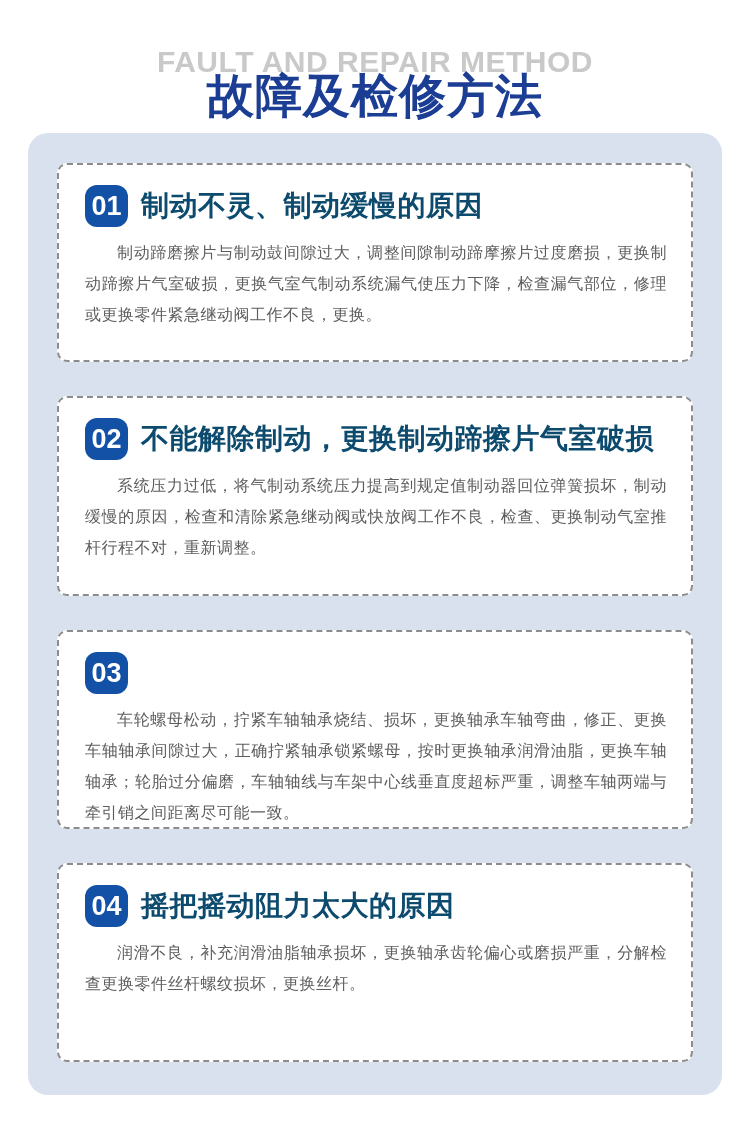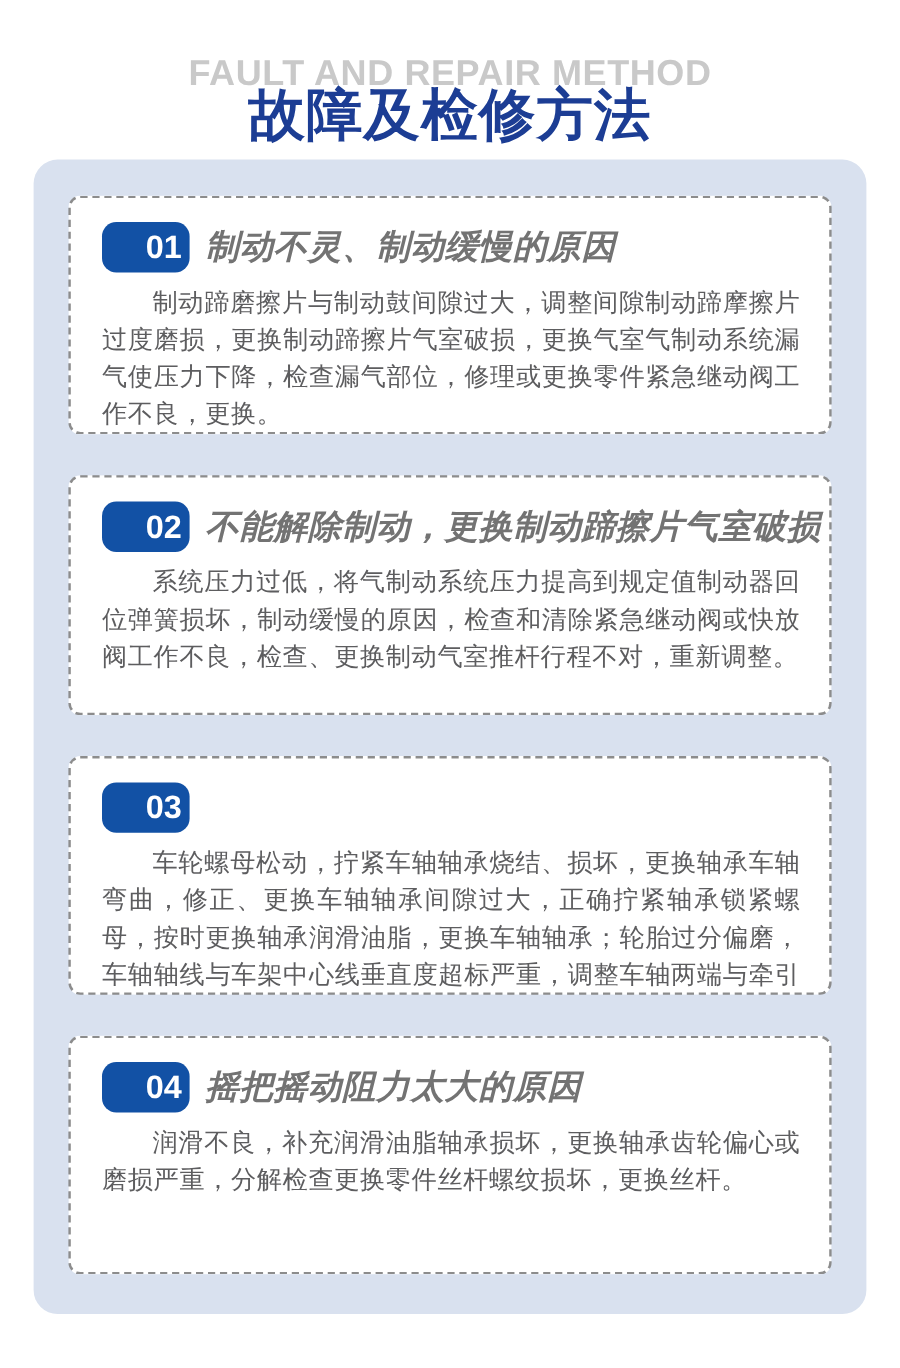--- a/index.html
+++ b/index.html
@@ -61,33 +61,31 @@
   .badge {
     display: inline-block;
     width: 43px; height: 42px;
     line-height: 42px;
     background: #1251a5;
     color: #ffffff;
     font-size: 27px; font-weight: 700;
     text-align: center;
     border-radius: 12px;
     flex: 0 0 auto;
-    padding-left: 30px;
   }
   .card-title {
     margin: 0 0 0 13px;
     font-size: 28px; font-weight: 700;
-    color: #737373;
+    color: #0c4a6e;
     letter-spacing: 0.5px;
     white-space: nowrap;
-    font-style: italic;
   }
   .card-body {
     margin: 10px 0 0 0;
-    font-size: 21px;
+    font-size: 16px;
     line-height: 31px;
     color: #5d5d5f;
     text-align: justify;
     text-indent: 2em;
     letter-spacing: 0.5px;
   }
 </style>
 </head>
 <body>
 

